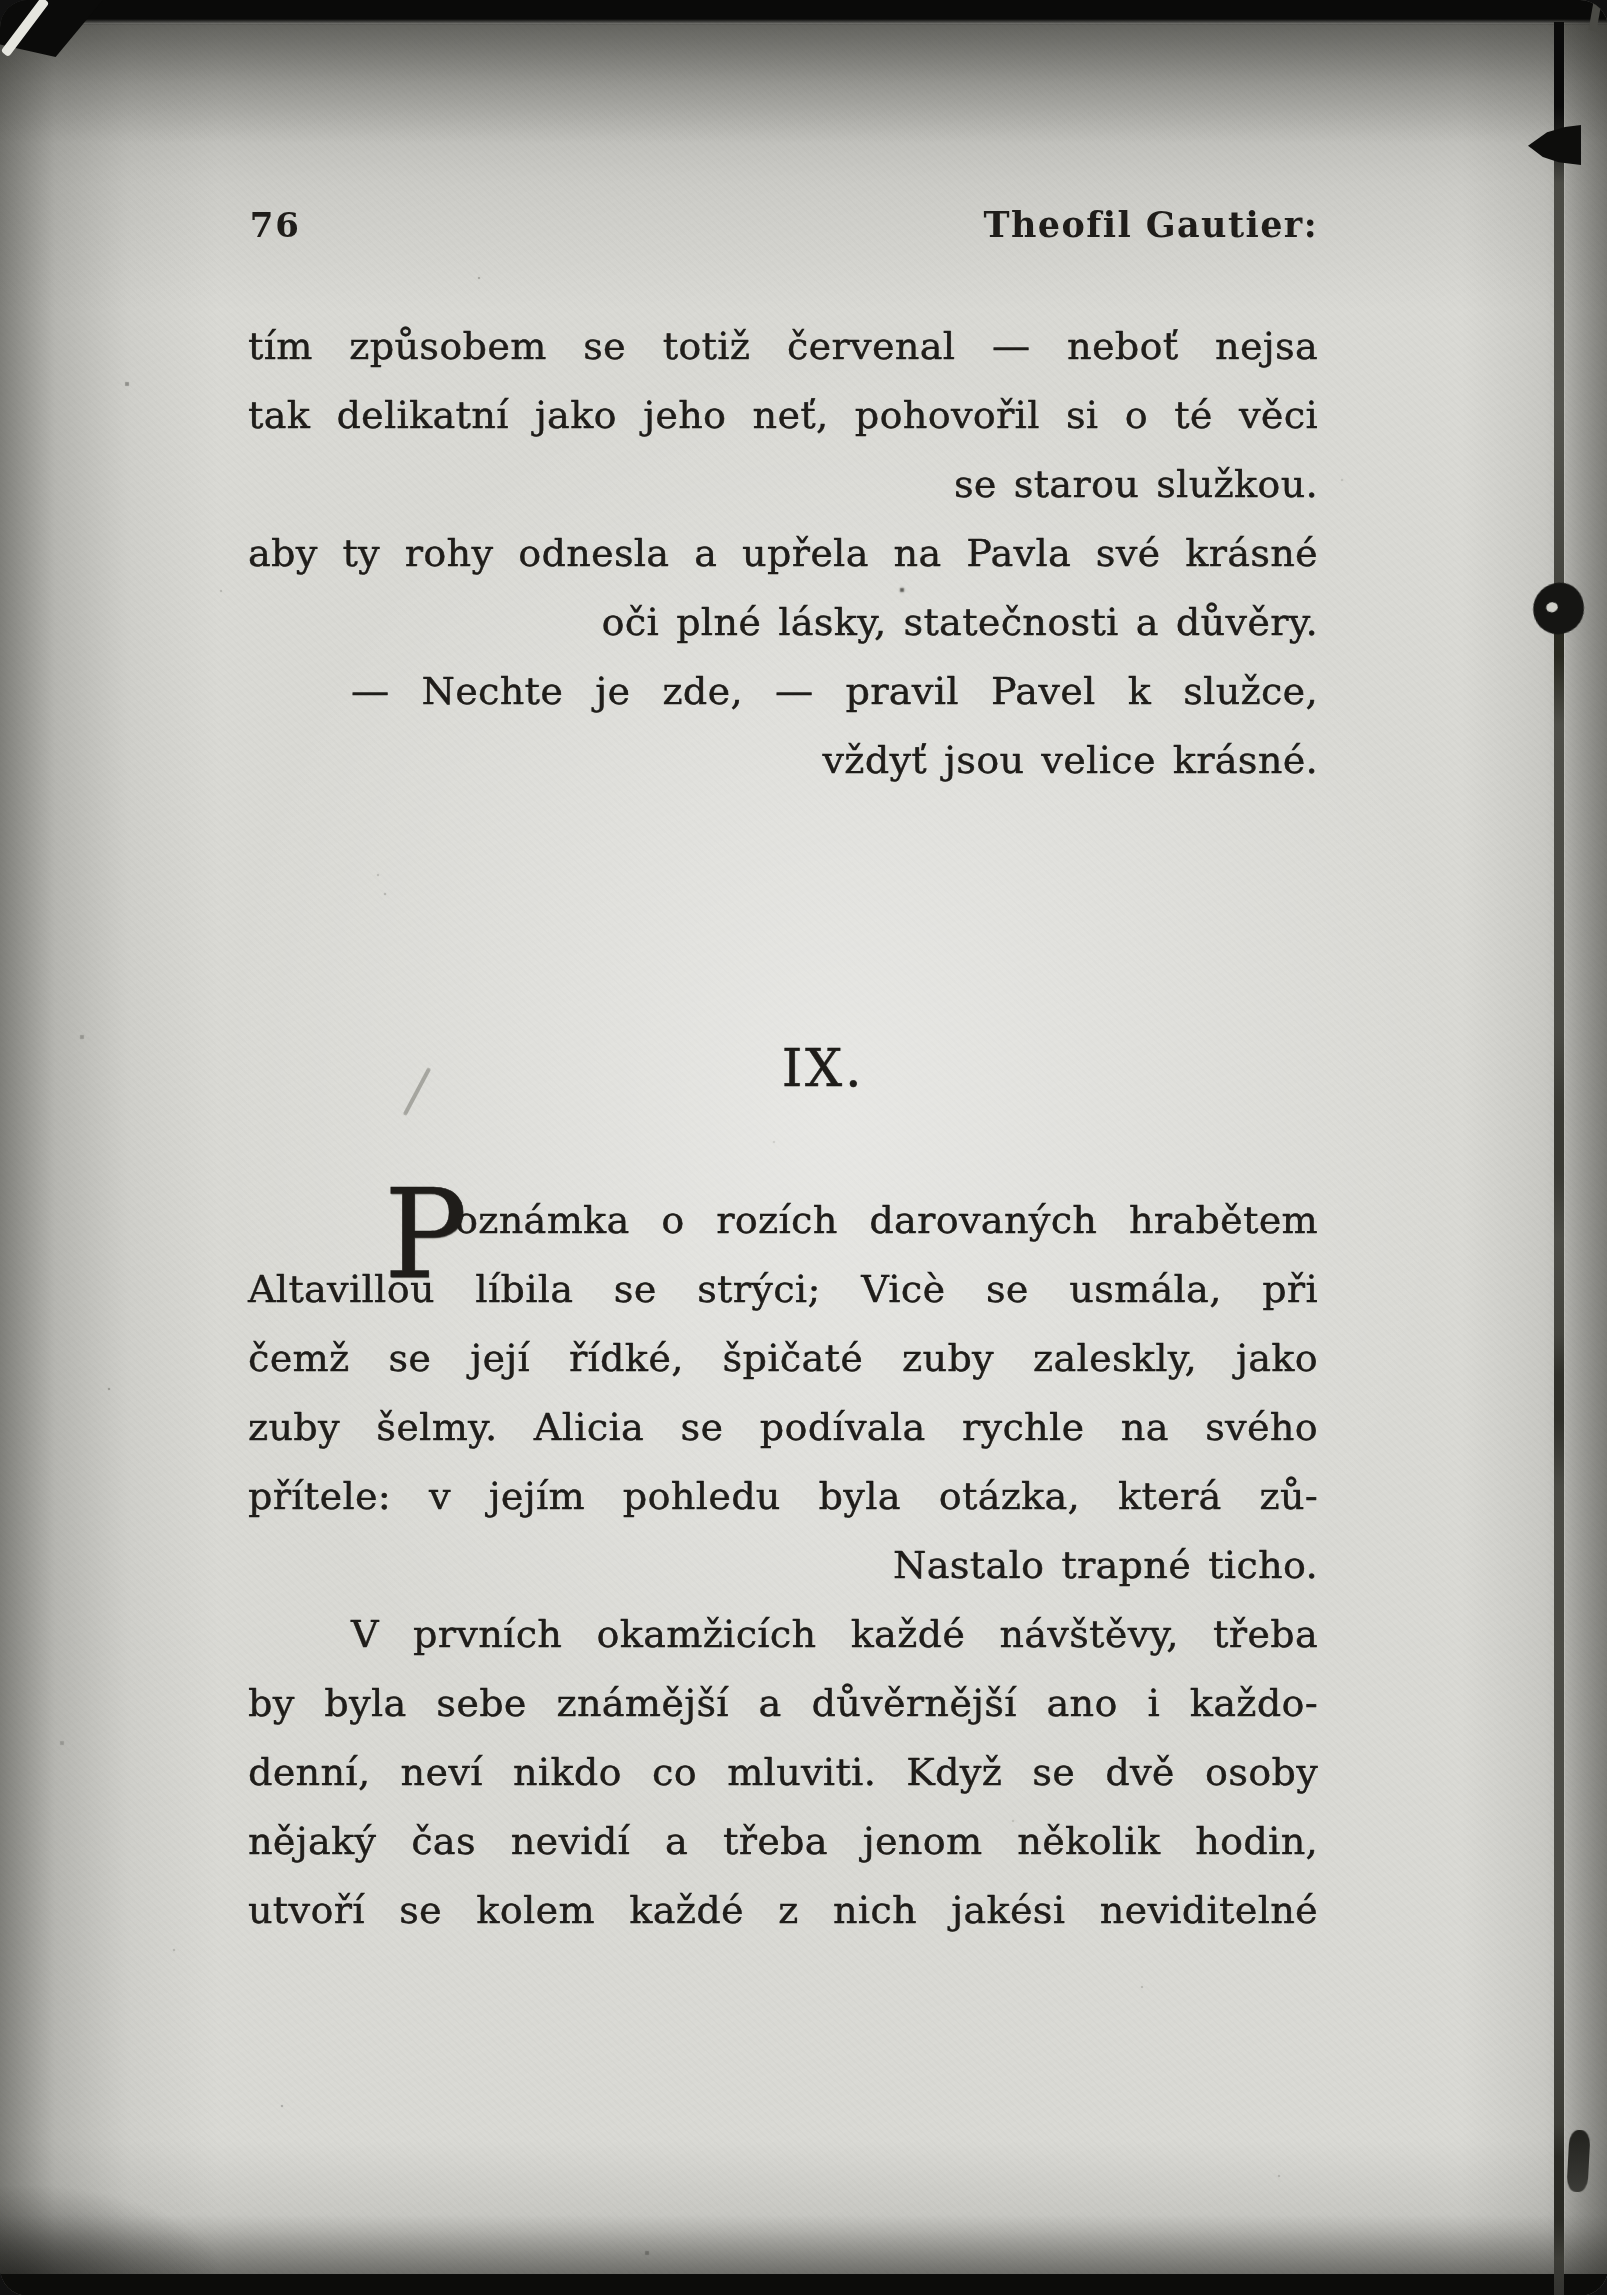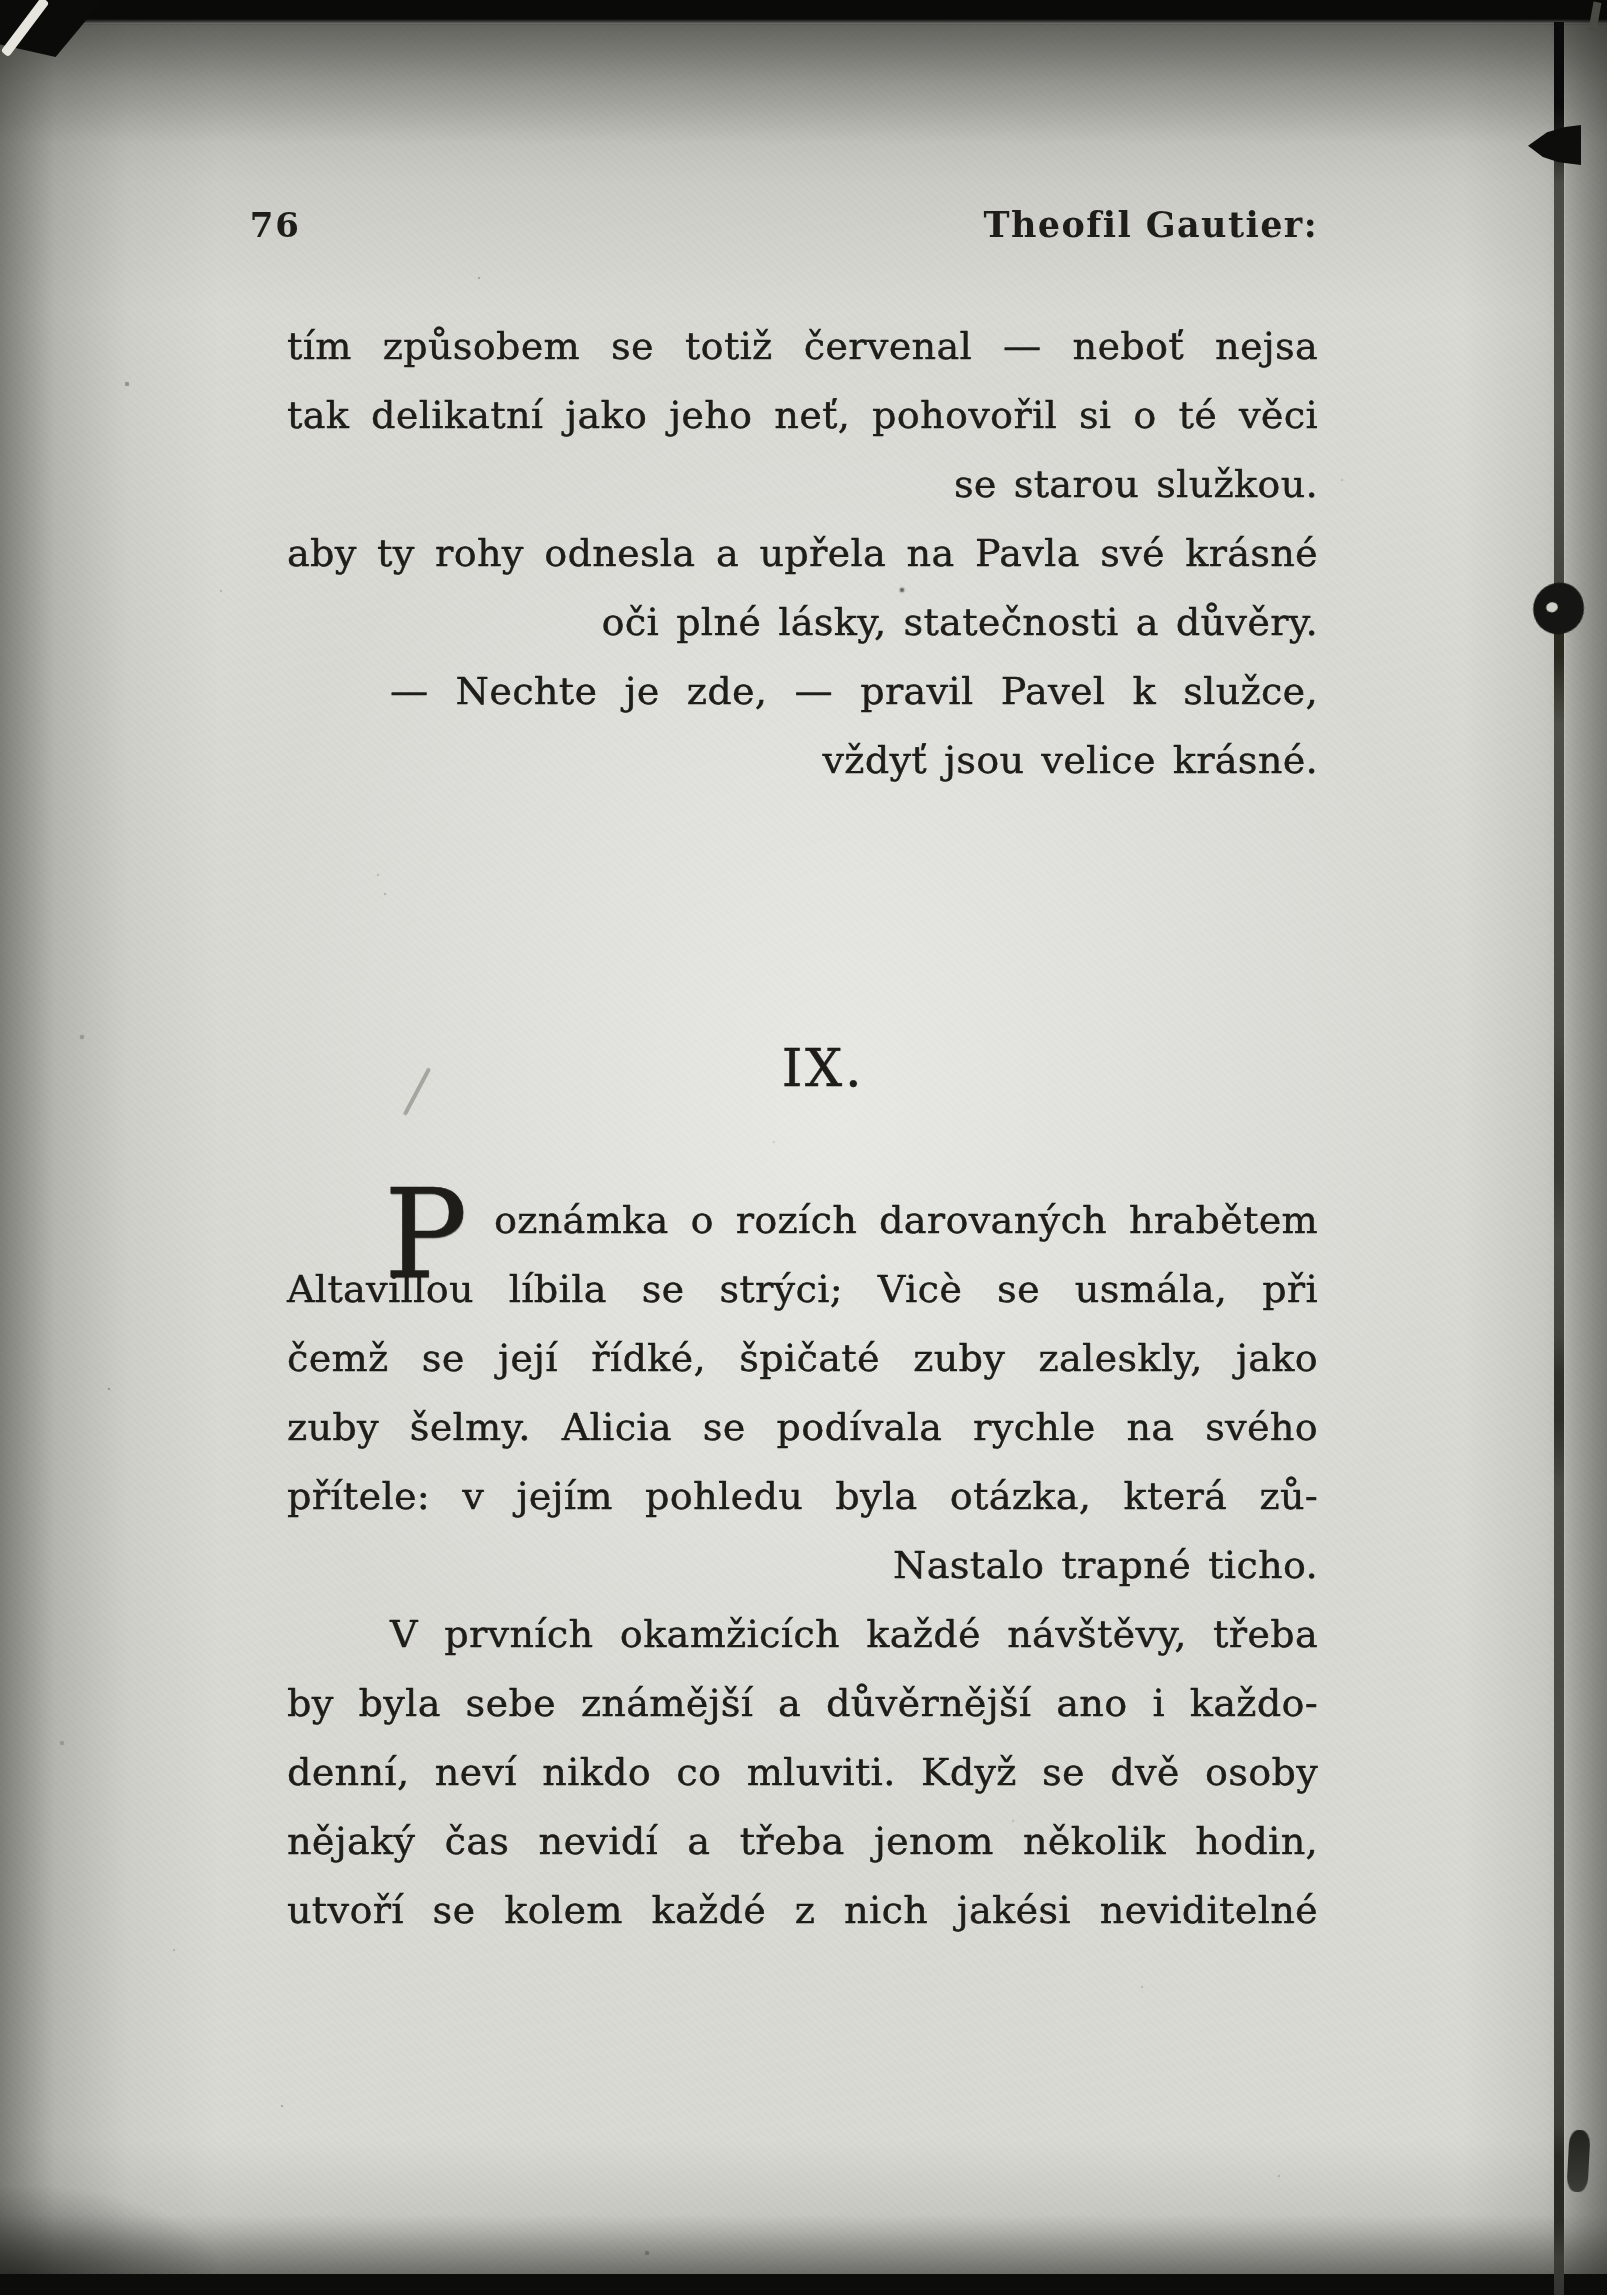--- a/index.html
+++ b/index.html
@@ -9,38 +9,39 @@
     color:#1f1d1a;
     background:
       radial-gradient(ellipse 826px 1010px at 52% 48%, rgba(255,255,255,.38), rgba(255,255,255,0) 75%),
       linear-gradient(180deg, rgba(40,40,36,.50) 0px, rgba(40,40,36,.22) 83px, rgba(40,40,36,.08) 184px, rgba(40,40,36,0) 312px),
       linear-gradient(90deg, rgba(38,38,33,.50) 0px, rgba(38,38,33,.20) 55px, rgba(38,38,33,.06) 129px, rgba(38,38,33,0) 220px),
       linear-gradient(270deg, rgba(45,45,40,.30) 0px, rgba(45,45,40,.10) 64px, rgba(45,45,40,0) 147px),
       linear-gradient(0deg, rgba(35,35,30,.38) 0px, rgba(35,35,30,.12) 64px, rgba(35,35,30,0) 156px),
       repeating-linear-gradient(43deg, rgba(0,0,0,.014) 0 1.8px, rgba(0,0,0,0) 1.8px 5.5px),
       repeating-linear-gradient(-31deg, rgba(255,255,255,.025) 0 2.8px, rgba(255,255,255,0) 2.8px 7.3px),
       #d9d9d4;
+    border-radius: 28px;
   }
   
   .column{position:absolute;left:248px;width:1070px;}
   .headrow{top:200px;height:50px;}
   .pageno{position:absolute;left:1.8px;top:0;font-size:34px;font-weight:bold;letter-spacing:1.8px;line-height:50px;}
   .running{display:block;text-align:right;font-size:35px;font-weight:bold;letter-spacing:1.4px;line-height:50px;}
   .block{position:absolute;left:248px;width:1070px;}
   .block1{top:312px;}
   .block2{top:1186px;}
   .para{position:relative;}
   .line{
     height:69px;line-height:69px;font-size:38px;
     word-spacing:.12em;letter-spacing:0.4px;
     -webkit-text-stroke:0.3px #1f1d1a;
     text-shadow:0.4px 0.4px 0.6px rgba(25,23,20,.55);
     text-align:right;white-space:nowrap;
   }
-  .line.j{text-align:justify;text-align-last:justify;white-space:normal;margin-left:39px;}
+  .line.j{text-align:justify;text-align-last:justify;white-space:normal;}
   .line.ind{text-indent:103px;}
   .line.cap-first{padding-left:207px;}
   .drop-cap{
     position:absolute;left:136px;top:1.8px;z-index:3;
     font-size:124px;line-height:92px;
     -webkit-text-stroke:0.5px #1f1d1a;
     text-shadow:0.5px 0.5px 0.9px rgba(25,23,20,.5);
   }
   .sectionhead{top:1041px;text-align:center;padding-left:40px;font-size:52px;letter-spacing:2.8px;line-height:55px;
     -webkit-text-stroke:0.4px #1f1d1a;text-shadow:0.4px 0.4px 0.7px rgba(25,23,20,.5);}

